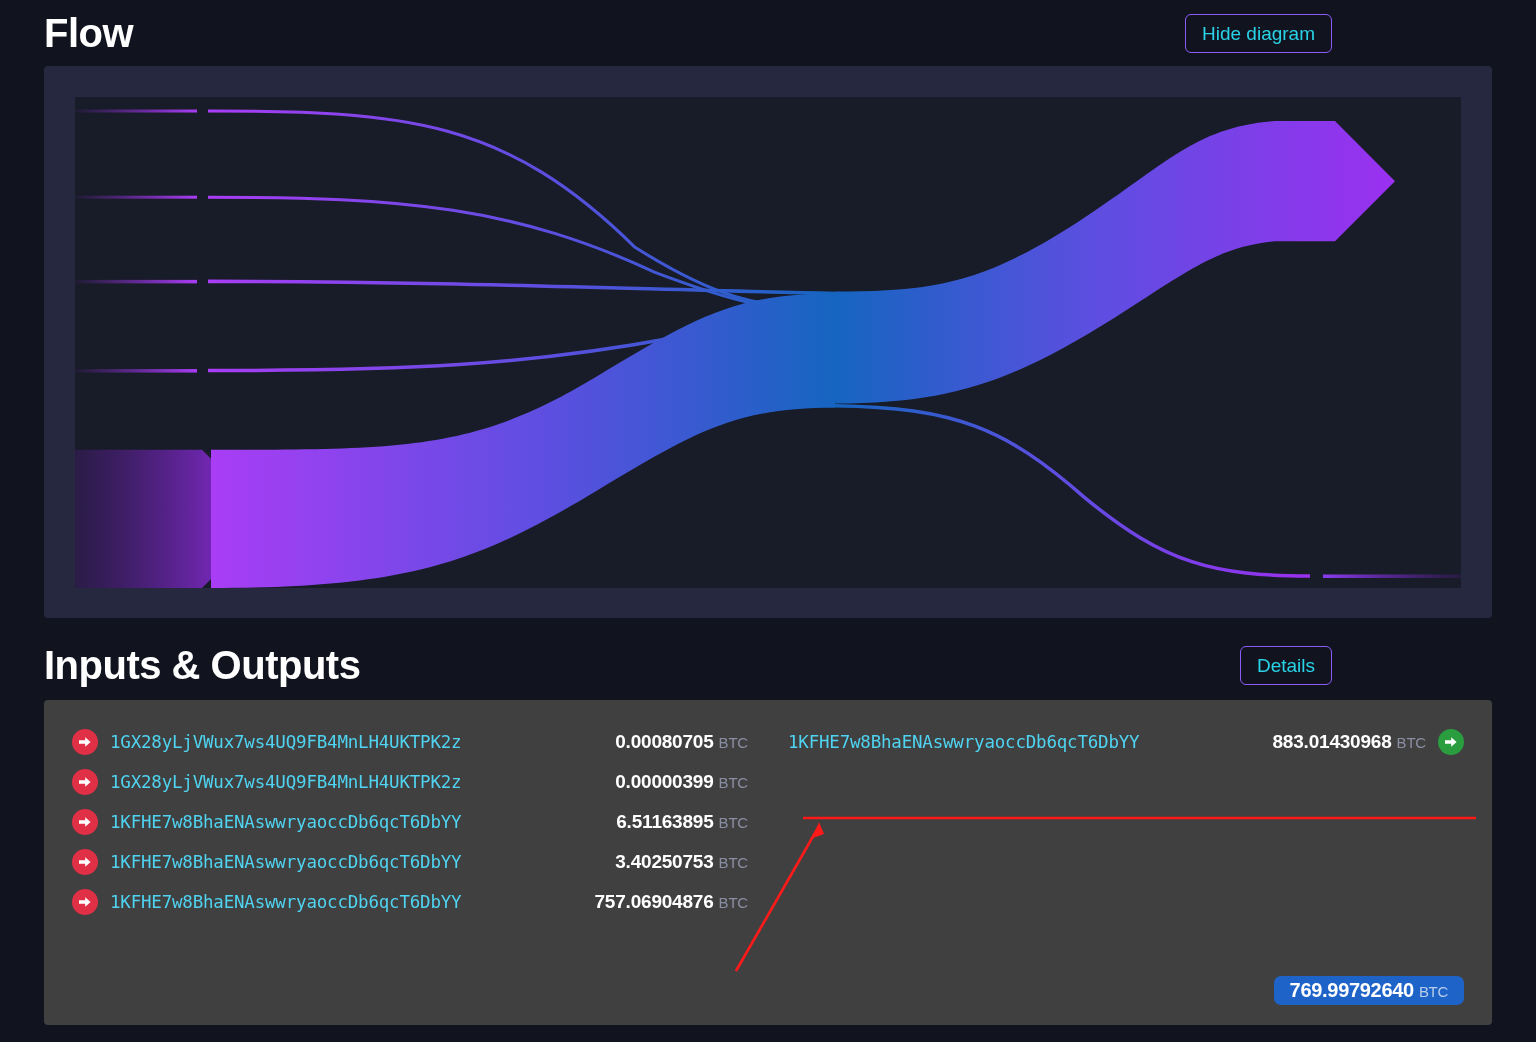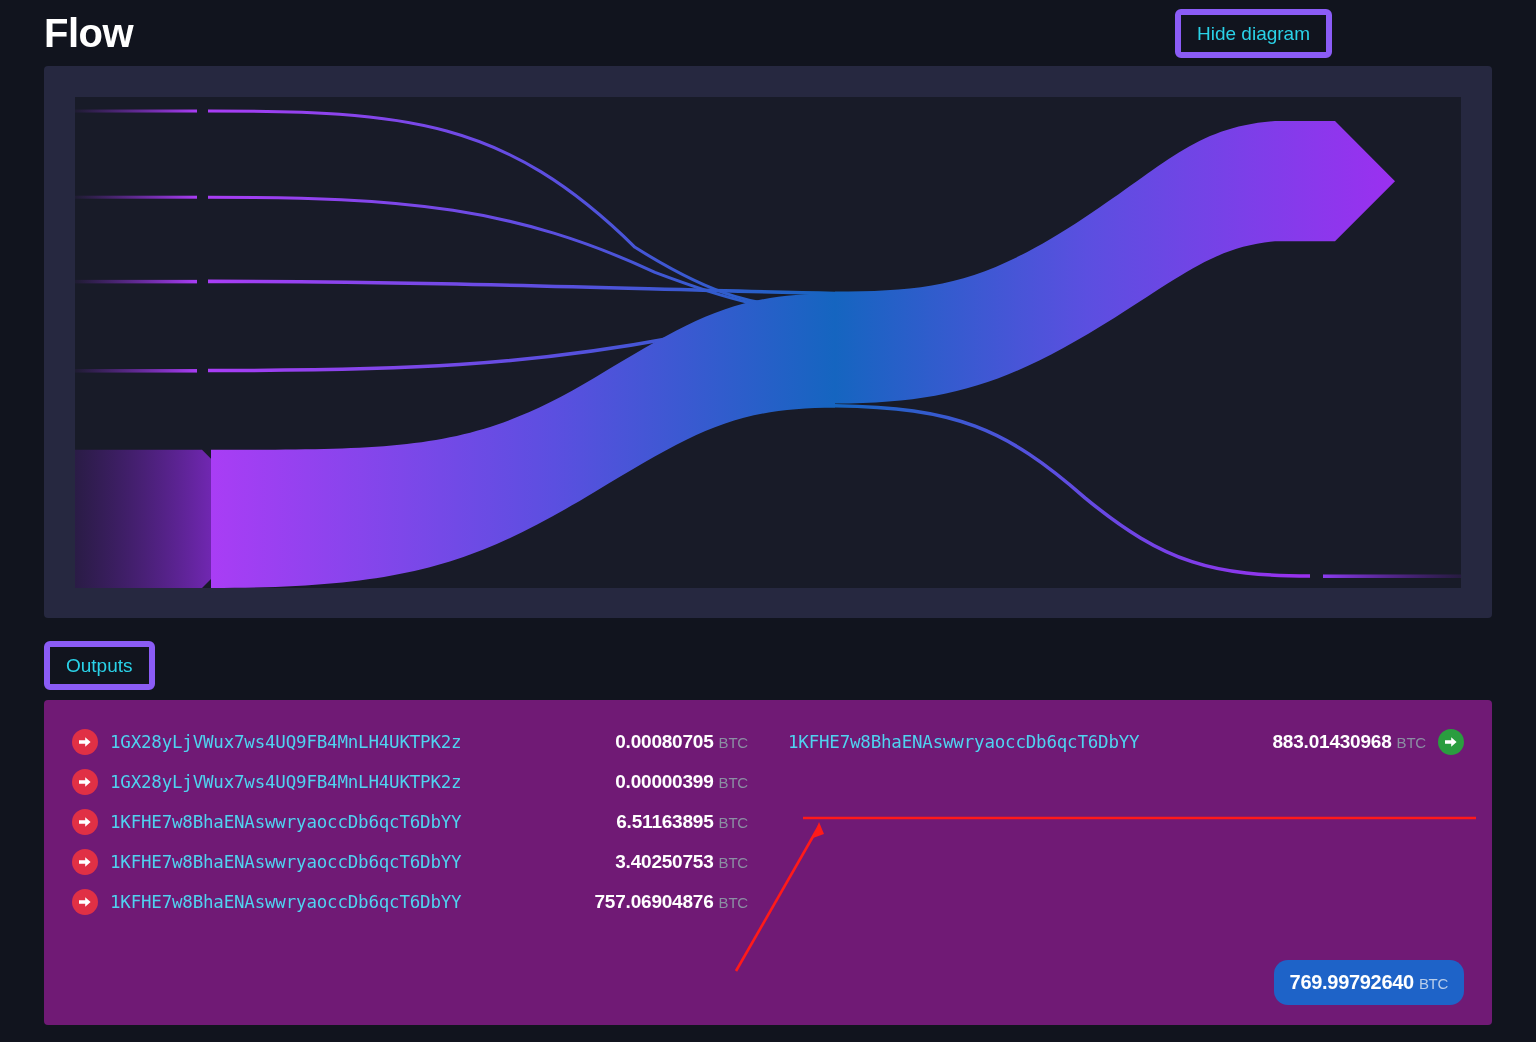--- a/index.html
+++ b/index.html
@@ -28,21 +28,21 @@
     height: 66px;
   }
   .section-title {
     color: #ffffff;
     font-size: 40px;
     font-weight: 700;
     letter-spacing: -0.5px;
     line-height: 1;
   }
   .ghost-btn {
-    border: 6px solid #8b5cf6;
+    border: 1px solid #8b5cf6;
     border-radius: 6px;
     background: transparent;
     color: #2ad2e8;
     font-family: "Liberation Sans", sans-serif;
     font-size: 19px;
     padding: 9px 16px;
     cursor: pointer;
     line-height: 1;
     white-space: nowrap;
   }
@@ -63,21 +63,21 @@
     background: #181b28;
     overflow: hidden;
   }
   .diagram-plot svg { display: block; width: 100%; height: 100%; }
 
   
   .io-card {
     position: relative;
     width: 1448px;
     height: 325px;
-    background: #701a75;
+    background: #404040;
     border-radius: 4px;
     padding: 22px 28px 20px 28px;
     margin-top: 2px;
   }
 
   .io-grid {
     display: grid;
     grid-template-columns: 1fr 1fr;
     column-gap: 40px;
   }
@@ -129,22 +129,22 @@
   .badge.red   { background: #e03045; }
   .badge.green { background: #2a9d3f; }
   .badge svg { display: block; }
 
   
   .total-badge {
     position: absolute;
     right: 28px;
     bottom: 20px;
     background: #1e63c8;
-    border-radius: 14px;
-    padding: 11px 16px;
+    border-radius: 7px;
+    padding: 3px 16px;
     display: flex;
     align-items: baseline;
     color: #ffffff;
     font-size: 20px;
     font-weight: 600;
     letter-spacing: -0.3px;
     margin-left: 44px;
   }
   .total-badge .io-unit { color: #b8cdea; }
 
@@ -227,21 +227,22 @@
                  C1140,150 1110,176 1040,220
                  C940,282 880,306 760,306 Z" fill="url(#outLink)"></path>
 
         <path d="M760,308 C880,310 930,330 1010,400 C1090,466 1140,478 1235,478" fill="none" stroke="url(#outLink)" stroke-width="3.5"></path>
         <rect x="1248" y="476.5" width="138" height="3.5" fill="url(#outTail)"></rect>
       </svg>
     </div>
   </div>
 
   <div class="section-head" style="margin-top:14px;">
-    <button class="ghost-btn">Outputs</button>
+    <div class="section-title">Inputs &amp; Outputs</div>
+    <button class="ghost-btn">Details</button>
   </div>
 
   <div class="io-card">
     <div class="io-grid">
 
       <div class="io-col">
 
         <div class="io-row">
           <span class="badge red">
             <svg width="14" height="14" viewBox="0 0 14 14">

